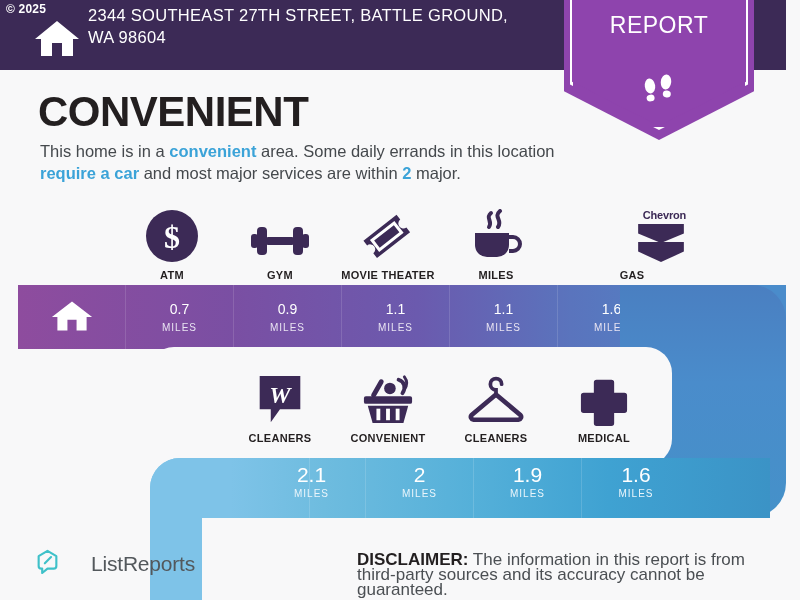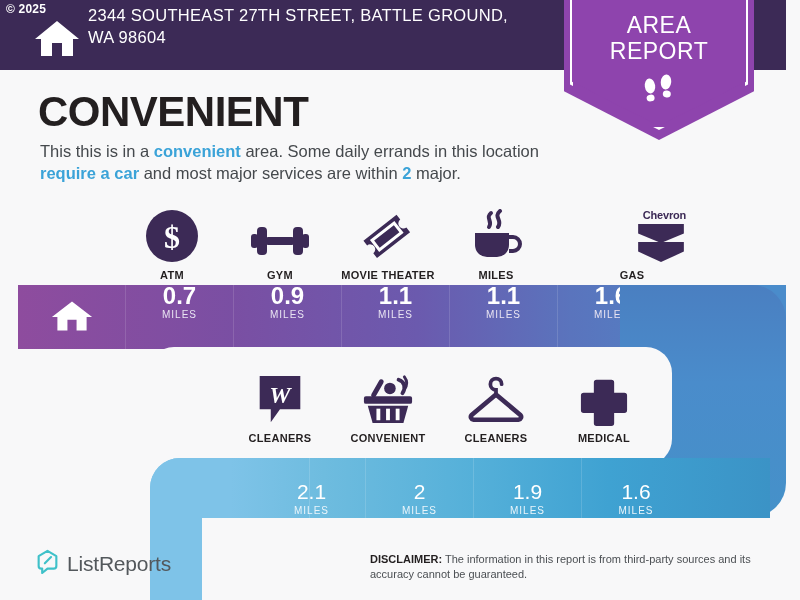--- a/index.html
+++ b/index.html
@@ -93,21 +93,21 @@
   }
   .bar1-tailfix{
     position:absolute;left:700px;top:285px;width:86px;height:64px;
     background:#4a8ccb;
   }
   .seg{
     position:absolute;top:0;width:108px;height:64px;text-align:center;
     color:#ffffff;box-sizing:border-box;
     border-right:1px solid rgba(255,255,255,.13);
   }
-  .seg .num{font-size:24px;line-height:22px;font-weight:700;}
+  .seg .num{font-size:14px;line-height:22px;padding-top:13px;font-weight:400;}
   .seg .unit{font-size:10px;letter-spacing:1px;margin-top:2px;color:#e9e4f2;}
   .seg.home{border-right:1px solid rgba(255,255,255,.13);}
 
   .rightwrap{
     position:absolute;left:620px;top:285px;width:166px;height:232px;
     border-radius:0 34px 34px 0;
     background:linear-gradient(180deg,#4a7fc1 0%,#4a8ccb 42%,#4591c9 100%);
   }
   .whitecard{
     position:absolute;left:148px;top:347px;width:524px;height:118px;
@@ -118,40 +118,40 @@
     position:absolute;left:150px;top:458px;width:620px;height:60px;
     border-top-left-radius:30px;
     overflow:hidden;
     background:linear-gradient(90deg,#7ec3e8 0%,#7ec3e8 13%,#6ebcdf 28%,#55b0d9 52%,#3fa2d2 74%,#3b93c6 100%);
   }
   .seg2{
     position:absolute;top:0;width:108px;height:60px;text-align:center;
     color:#ffffff;box-sizing:border-box;
     border-right:1px solid rgba(255,255,255,.14);
   }
-  .seg2 .num{font-size:21px;line-height:22px;padding-top:23px;text-align:center;}
+  .seg2 .num{font-size:21px;line-height:22px;padding-top:6px;text-align:center;}
   .seg2 .unit{font-size:10px;letter-spacing:1px;margin-top:2px;color:#eaf5fb;}
 
   .leftcol{
     position:absolute;left:150px;top:458px;width:52px;height:142px;
     background:#7ec3e8;border-top-left-radius:30px;
   }
   .leftcol-notch{
     position:absolute;left:202px;top:520px;width:60px;height:80px;
     background:#f8f8f9;border-top-left-radius:26px;
   }
 
   
   .logo{
     position:absolute;left:36px;top:549px;display:flex;align-items:center;gap:8px;
   }
-  .logo-text{font-size:21px;color:#53585c;letter-spacing:-.2px;}
+  .logo-text{font-size:21px;color:#53585c;letter-spacing:-.2px;margin-left:24px;}
   .disclaimer{
     position:absolute;left:357px;top:552px;width:420px;
-    font-size:11px;line-height:15px;color:#4b4f53;margin-left:13px;
+    font-size:17px;line-height:15px;color:#4b4f53;
   }
   .disclaimer b{color:#231f20;}
 </style>
 </head>
 <body>
 
 <div class="page">
 
   <div class="header">
     <div class="copyright">© 2025</div>
@@ -161,36 +161,35 @@
       </svg>
     </div>
     <div class="addr">2344 SOUTHEAST 27TH STREET, BATTLE GROUND, WA 98604</div>
   </div>
 
   <div class="badge-wrap">
     <div class="badge"></div>
     <div class="badge-inner"></div>
     <div class="badge-border"></div>
     <div class="badge-txt">
-      <div>AREA</div>
       <div>REPORT</div>
     </div>
     <div class="footprints">
       <svg viewBox="0 0 40 34" width="40" height="34">
         <ellipse cx="11" cy="12" rx="5.2" ry="7.5" fill="#ffffff" transform="rotate(-8 11 12)"></ellipse>
         <ellipse cx="11.6" cy="24" rx="4" ry="3.4" fill="#ffffff" transform="rotate(-8 11.6 24)"></ellipse>
         <ellipse cx="27" cy="8" rx="5.2" ry="7.5" fill="#ffffff" transform="rotate(6 27 8)"></ellipse>
         <ellipse cx="27.8" cy="20" rx="4" ry="3.4" fill="#ffffff" transform="rotate(6 27.8 20)"></ellipse>
       </svg>
     </div>
   </div>
 
   <div class="title">CONVENIENT</div>
   <div class="subtitle">
-    <span>This this is in a </span><span class="hl">convenient</span><span> area. Some daily errands in this location </span><span class="hl">require a car</span><span> and most major services are within </span><span class="hl">2</span><span> major.</span>
+    <span>This home is in a </span><span class="hl">convenient</span><span> area. Some daily errands in this location </span><span class="hl">require a car</span><span> and most major services are within </span><span class="hl">2</span><span> major.</span>
   </div>
 
   <div class="icon-row">
     <div class="icon-cell" style="left:118px;top:205px;">
       <div class="icon-glyph">
         <svg viewBox="0 0 54 54" width="54" height="54">
           <circle cx="27" cy="27" r="26" fill="#3c2a56"></circle>
           <text x="27" y="39" font-size="32" font-family="Liberation Serif, serif" font-weight="bold" fill="#ffffff" text-anchor="middle">$</text>
         </svg>
       </div>

